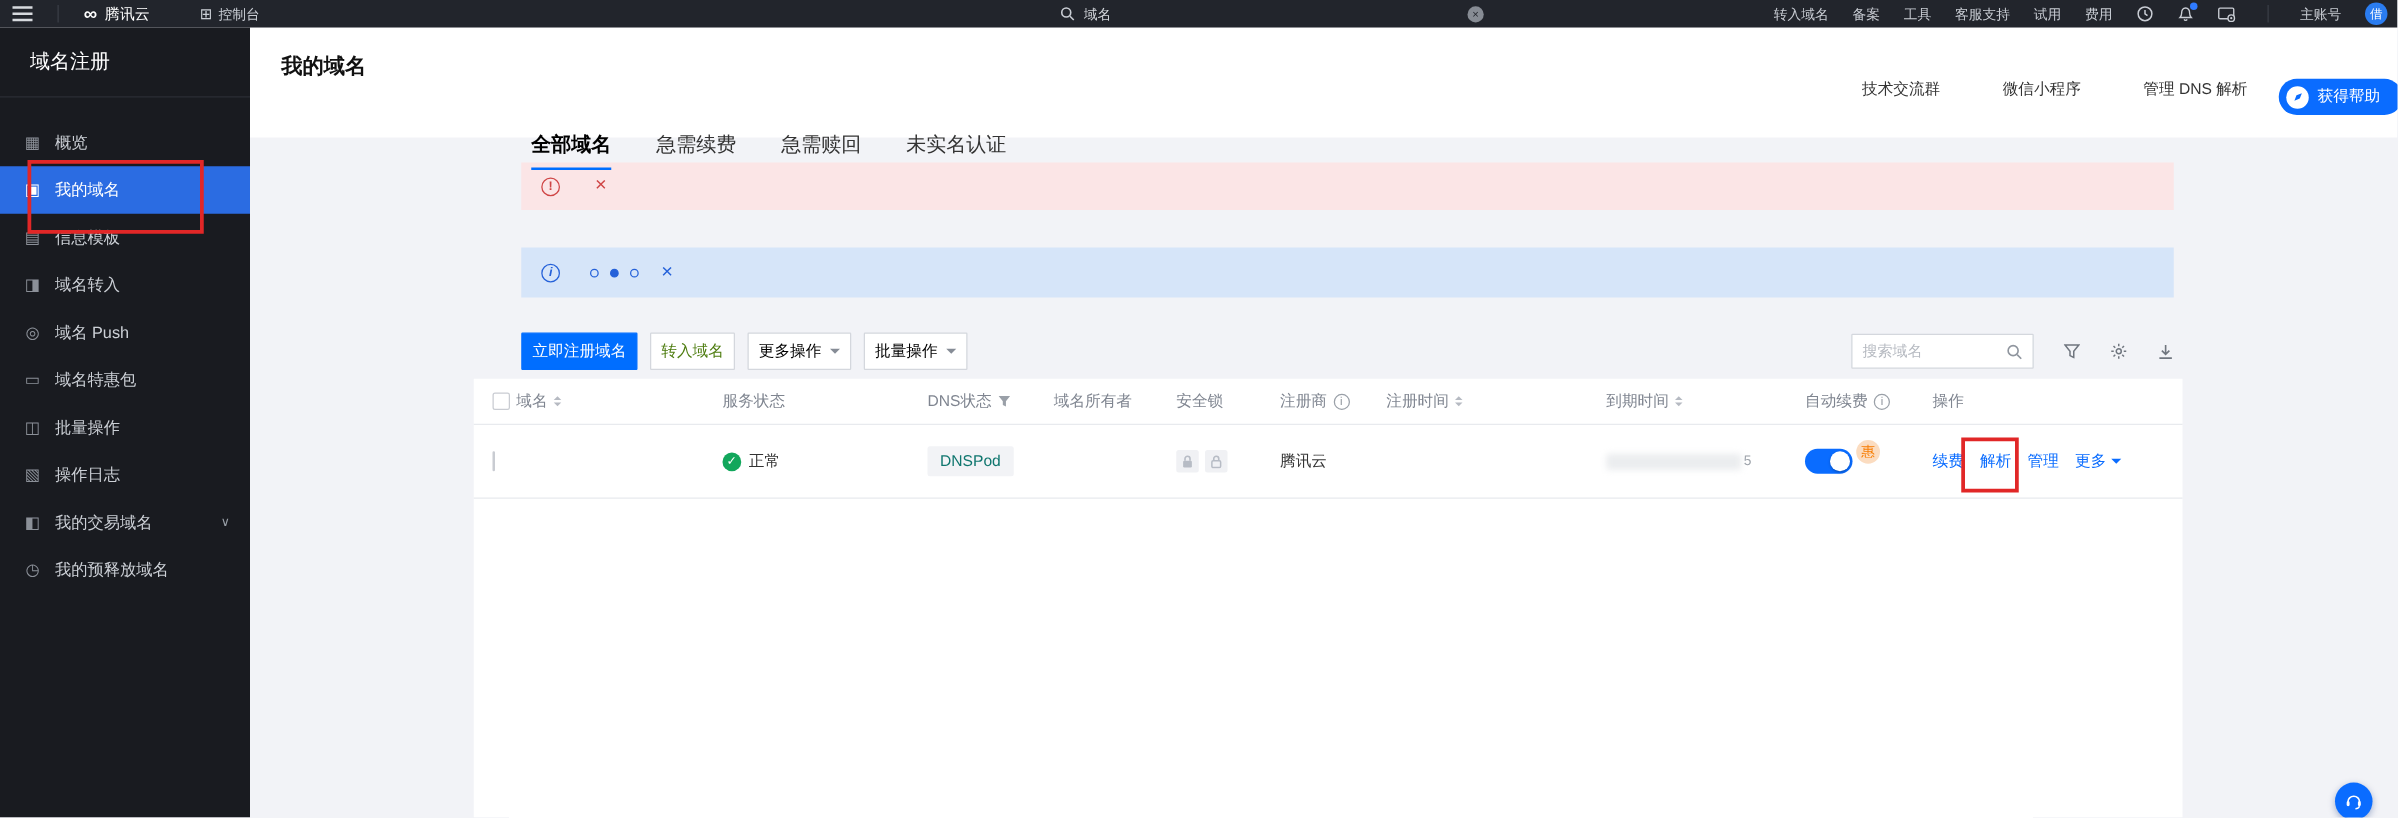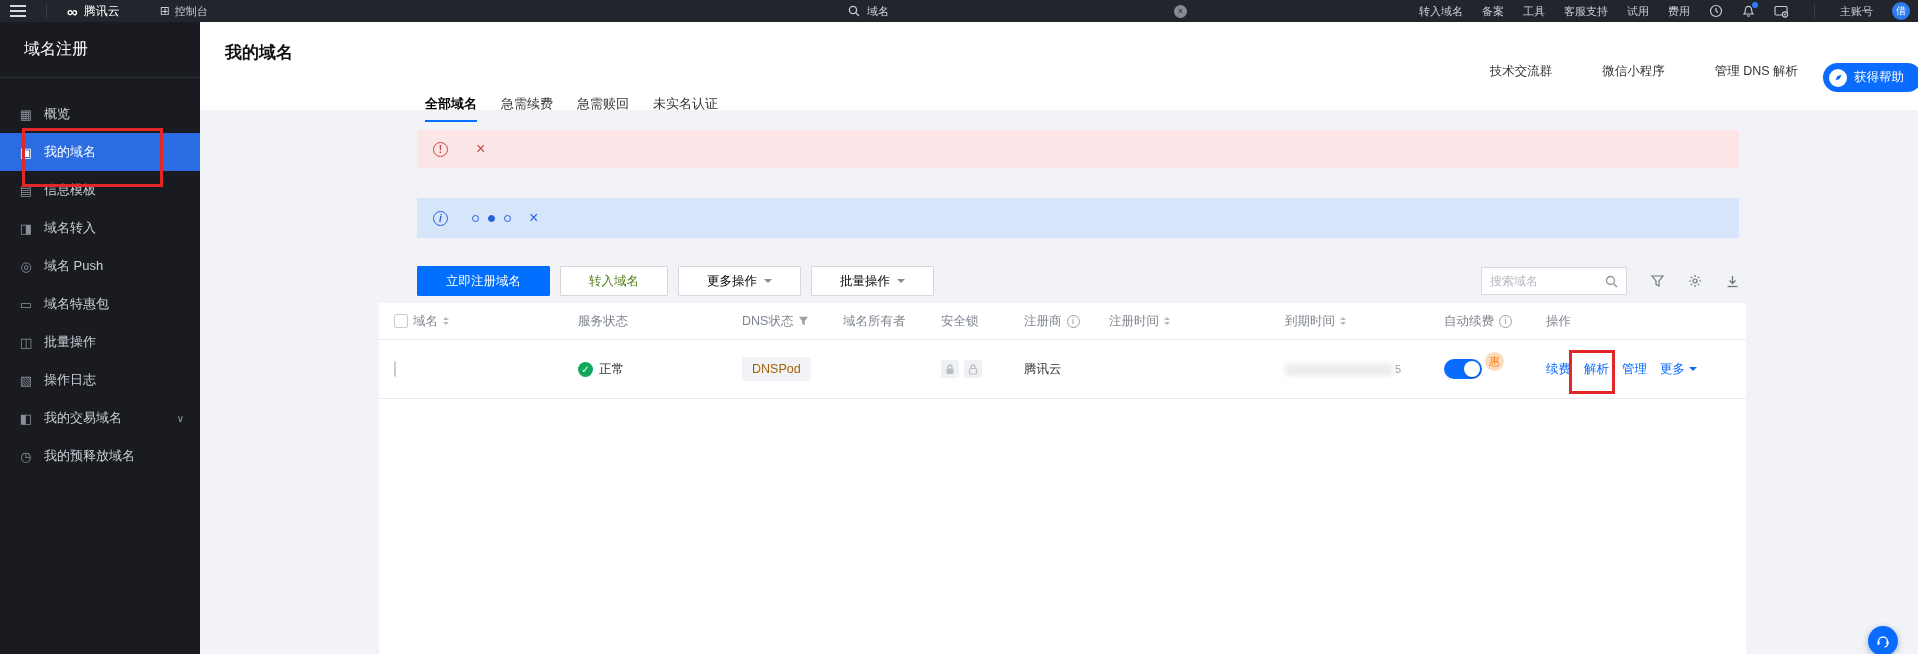--- a/index.html
+++ b/index.html
@@ -44,41 +44,41 @@
   
   .page-header { position:absolute; left:200px; top:22px; width:1718px; height:88px; background:#fff; z-index:1; }
   .page-title { position:absolute; left:25px; top:19px; font-size:17px; font-weight:bold; color:#111; }
   .header-links { position:absolute; top:41px; right:120px; display:flex; gap:50px; font-size:12.5px; color:#333; }
   .header-links span { cursor:pointer; white-space:nowrap; }
   .help-pill { position:absolute; top:41px; right:-4px; height:29px; background:#0a6cff; color:#fff;
     border-radius:15px; display:flex; align-items:center; gap:7px; padding:0 18px 0 6px;
     font-size:12.5px; cursor:pointer; }
   .help-pill .pill-ic { width:18px; height:18px; border-radius:50%; background:#fff;
     display:inline-flex; align-items:center; justify-content:center; }
-  .tabs { position:absolute; left:225px; top:73px; display:flex; gap:24px; font-size:13px; }
+  .tabs { position:absolute; left:225px; top:84px; display:flex; gap:36px; font-size:16px; }
   .tab { color:#333; padding-bottom:7px; cursor:pointer; }
   .tab.active { color:#000; font-weight:bold; border-bottom:2px solid #006eff; }
 
   
   .banner { position:absolute; left:417px; width:1322px; display:flex; align-items:center; padding:0 16px; }
   .banner-warn { top:130px; height:38px; background:#fbe5e6; color:#cf4545; }
   .banner-info { top:198px; height:40px; background:#d6e5f9; color:#2561d9; }
   .alert-ic { width:15px; height:15px; border-radius:50%; border:1.5px solid currentColor;
     display:inline-flex; align-items:center; justify-content:center;
     font-size:10px; font-weight:bold; margin-right:10px; flex:none; font-style:normal; }
   .banner-text { flex:1; font-size:12.5px; }
   .banner-link { margin-left:6px; font-weight:bold; cursor:pointer; }
   .banner-x { font-size:16px; cursor:pointer; margin-left:18px; line-height:1; }
   .dots { display:flex; gap:9px; align-items:center; margin-left:14px; }
   .dot { width:7px; height:7px; border-radius:50%; border:1px solid #2561d9; cursor:pointer; }
   .dot.on { background:#2561d9; }
 
   
   .toolbar { position:absolute; left:417px; top:266px; width:1322px; height:30px; display:flex; align-items:center; gap:10px; }
-  .btn { height:30px; display:inline-flex; align-items:center; padding:0 28px; font-size:12.5px;
+  .btn { height:30px; display:inline-flex; align-items:center; padding:0 8px; font-size:12.5px;
     border:1px solid #d4d7dd; background:#fff; cursor:pointer; border-radius:1px; }
   .btn-primary { background:#006eff; border-color:#006eff; color:#fff; }
   .btn-weak { color:#4d7c0f; }
   .caret { width:0; height:0; border:4px solid transparent; border-top-color:#868c96;
     margin-left:7px; transform:translateY(2px); }
   .tb-spacer { flex:1; }
   .searchbox { width:146px; height:28px; border:1px solid #d4d7dd; background:#fff; border-radius:1px;
     display:flex; align-items:center; padding:0 8px; gap:6px; }
   .searchbox input { border:none; outline:none; flex:1; font-size:12px; color:#333; width:100px; }
   .searchbox input::placeholder { color:#b6bac1; }
@@ -99,21 +99,21 @@
   .icircle { width:13px; height:13px; border-radius:50%; border:1px solid #9aa0a8; color:#8a9099;
     display:inline-flex; align-items:center; justify-content:center; font-size:9px; font-style:normal; cursor:pointer; }
   .blur { height:13px; border-radius:2px; filter:blur(2.5px); }
   .blur.domain { width:96px; background:linear-gradient(90deg,#d4e3fa,#c3d8f7); }
   .blur.owner { width:78px; background:#e4e5e9; }
   .blur.time1 { width:100px; background:#e7e8eb; }
   .blur.time2 { width:108px; background:#ebedef; }
   .status-ok { display:flex; align-items:center; gap:6px; }
   .ok-ic { width:15px; height:15px; border-radius:50%; background:#12a75c; color:#fff;
     display:inline-flex; align-items:center; justify-content:center; font-size:10px; }
-  .dns-tag { display:inline-block; background:#f2f3f6; padding:5px 10px; border-radius:2px; color:#a16207; }
+  .dns-tag { display:inline-block; background:#f2f3f6; padding:5px 10px; border-radius:2px; color:#0f766e; }
   .locks { display:flex; gap:5px; }
   .lock-badge { width:18px; height:18px; background:#f0f1f4; border-radius:2px;
     display:inline-flex; align-items:center; justify-content:center; }
   .toggle-wrap { display:flex; align-items:flex-start; gap:3px; }
   .toggle { width:38px; height:20px; border-radius:10px; background:#0a6cff; position:relative; cursor:pointer; }
   .toggle .knob { position:absolute; top:2px; left:20px; width:16px; height:16px; border-radius:50%;
     background:#fff; box-shadow:0 1px 2px rgba(0,0,0,.25); }
   .promo { width:19px; height:19px; border-radius:50%; background:#fbdcc0; color:#f77c00;
     font-size:11px; display:inline-flex; align-items:center; justify-content:center; transform:translateY(-7px); }
   .actions { display:flex; align-items:center; gap:13px; color:#0a6cff; }

